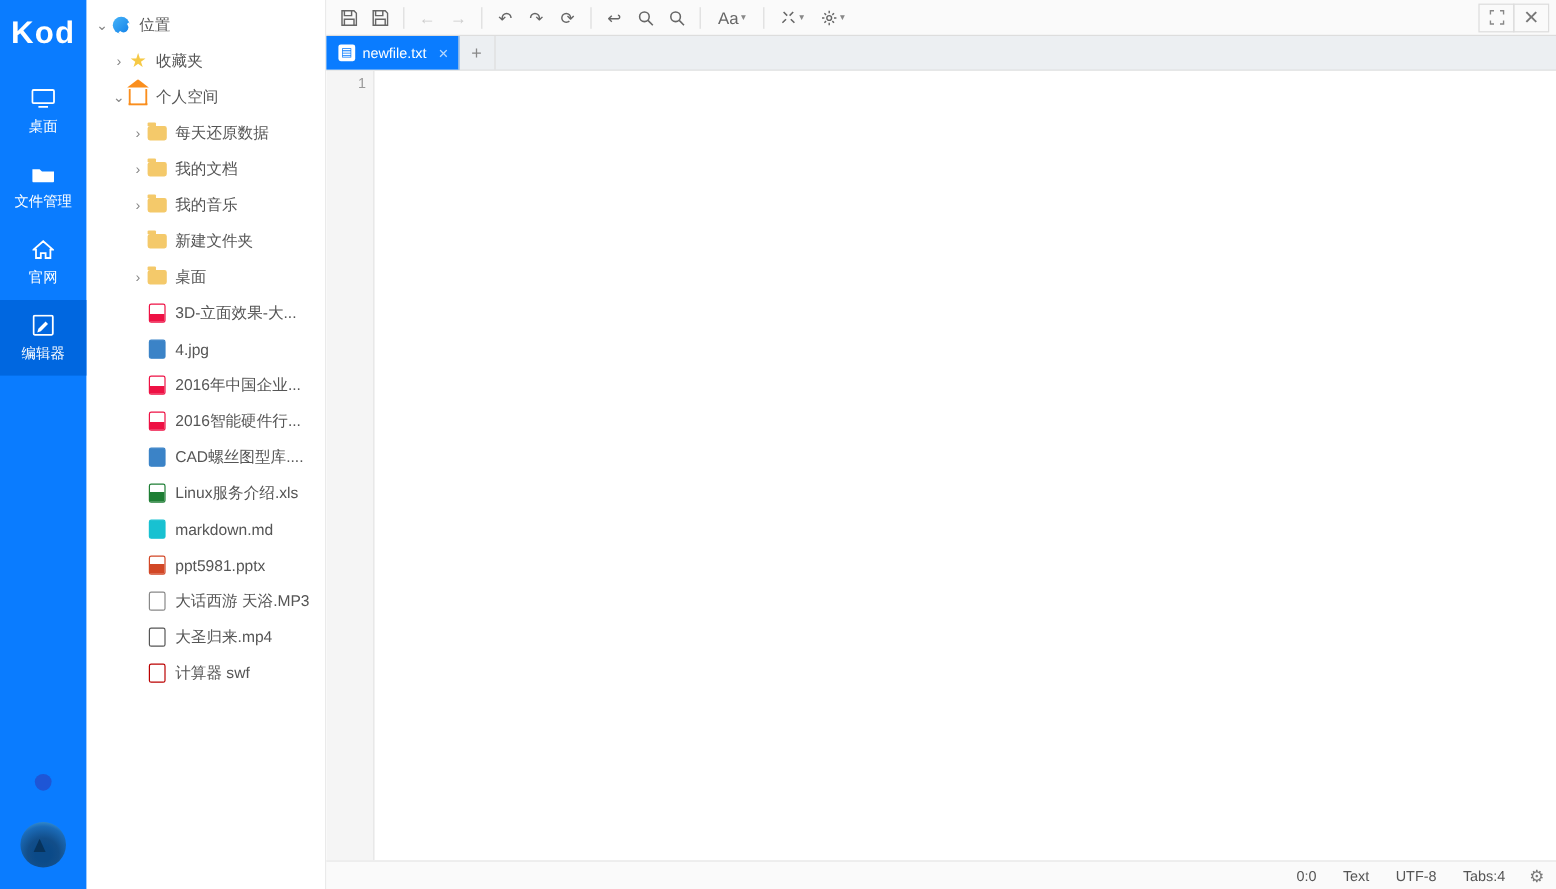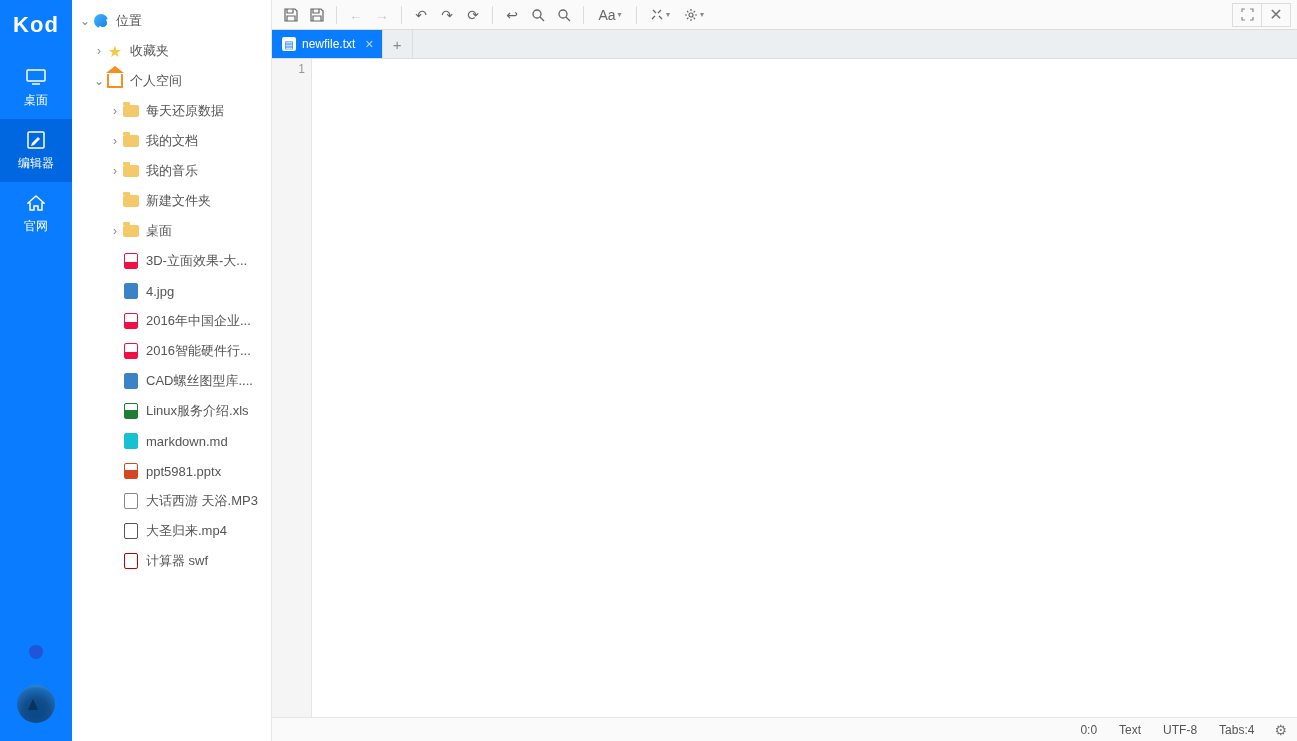--- a/index.html
+++ b/index.html
@@ -1,20 +1,20 @@
 <!DOCTYPE html>
 <html><head>
 <meta charset="utf-8">
 <style>
 * { margin: 0; padding: 0; box-sizing: border-box; font-family: "Microsoft YaHei", Arial, sans-serif; }
 body { width: 1297px; height: 741px; display: flex; overflow: hidden; background: #fff; }
 
 
 .rail { width: 72px; background: #0a7cff; display: flex; flex-direction: column; align-items: center; color: #fff; }
-.rail-logo { padding: 12px 0 18px; font-weight: bold; font-size: 22px; letter-spacing: 1px; }
+.rail-logo { padding: 12px 0 18px; font-weight: bold; font-size: 26px; letter-spacing: 1px; }
 .rail-item { width: 100%; padding: 10px 0; text-align: center; cursor: pointer; font-size: 12px; }
 .rail-item .ri-icon { height: 22px; display: flex; align-items: center; justify-content: center; margin-bottom: 4px; }
 .rail-item.active { background: #0067e0; }
 .rail-spacer { flex: 1; }
 .rail-bottom { width: 100%; padding: 10px 0 18px; text-align: center; }
 .bell { width: 14px; height: 14px; background: #1e56d6; border-radius: 50% 50% 50% 50% / 45% 45% 55% 55%; margin: 8px auto 26px; position: relative; }
 .avatar { width: 38px; height: 38px; border-radius: 50%; margin: 0 auto; background: radial-gradient(circle at 50% 70%, #0b4a88 20%, #124e8a 40%, #1b6bb8 70%, #57b5e6 100%); position: relative; overflow: hidden; }
 .avatar:before { content:""; position:absolute; left:11px; top:14px; width:0; height:0; border-left:5px solid transparent; border-right:5px solid transparent; border-bottom:11px solid #07335c; }
 
 
@@ -80,38 +80,46 @@
   <div class="rail-item">
     <div class="ri-icon">
       <svg width="20" height="16" viewBox="0 0 20 16">
           <rect x="1" y="1" width="18" height="11" rx="1" fill="none" stroke="#fff" stroke-width="1.5"></rect>
           <line x1="6" y1="15" x2="14" y2="15" stroke="#fff" stroke-width="1.5"></line>
         </svg>
     </div>
     <div>桌面</div>
   </div>
 
+  <div class="rail-item">
+    <div class="ri-icon">
+      <svg width="20" height="14" viewBox="0 0 20 14">
+          <path d="M1 3 h6 l2 2 h10 v8 a1 1 0 0 1 -1 1 h-16 a1 1 0 0 1 -1 -1 z" fill="#fff"></path>
+        </svg>
+    </div>
+    <div>文件管理</div>
+  </div>
+
+  <div class="rail-item">
+    <div class="ri-icon">
+      <svg width="18" height="16" viewBox="0 0 18 16">
+          <path d="M9 1 l8 7 h-2 v7 h-4 v-4 h-4 v4 h-4 v-7 h-2 z" fill="none" stroke="#fff" stroke-width="1.5"></path>
+        </svg>
+    </div>
+    <div>官网</div>
+  </div>
 
   <div class="rail-item active">
     <div class="ri-icon">
       <svg width="18" height="18" viewBox="0 0 18 18">
           <rect x="1" y="1" width="16" height="16" rx="1" fill="none" stroke="#fff" stroke-width="1.5"></rect>
           <path d="M5 12 l6 -6 l2 2 l-6 6 l-3 1 z" fill="#fff"></path>
         </svg>
     </div>
     <div>编辑器</div>
-  </div>
-
-  <div class="rail-item">
-    <div class="ri-icon">
-      <svg width="18" height="16" viewBox="0 0 18 16">
-          <path d="M9 1 l8 7 h-2 v7 h-4 v-4 h-4 v4 h-4 v-7 h-2 z" fill="none" stroke="#fff" stroke-width="1.5"></path>
-        </svg>
-    </div>
-    <div>官网</div>
   </div>
 
   <div class="rail-spacer"></div>
   <div class="rail-bottom">
     <div class="bell"></div>
     <div class="avatar"></div>
   </div>
 </div>
 
 <div class="tree">

